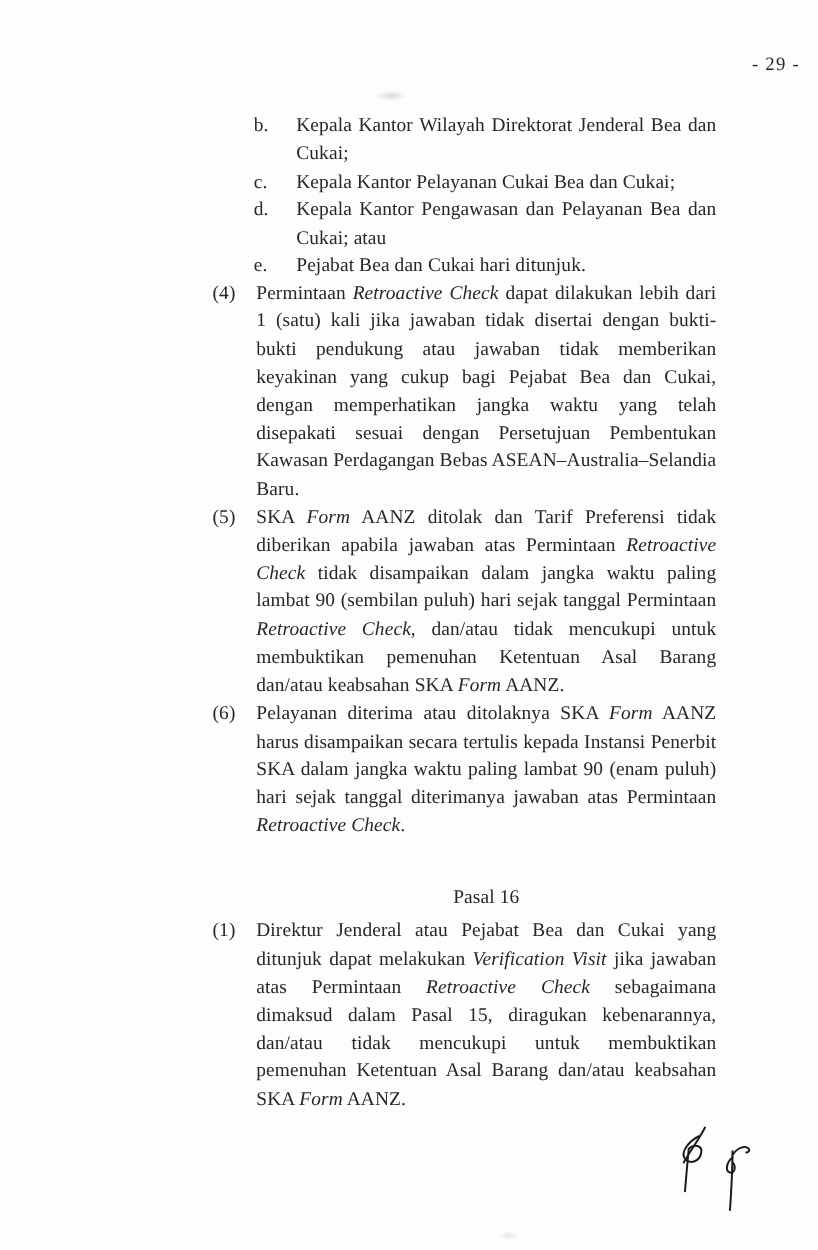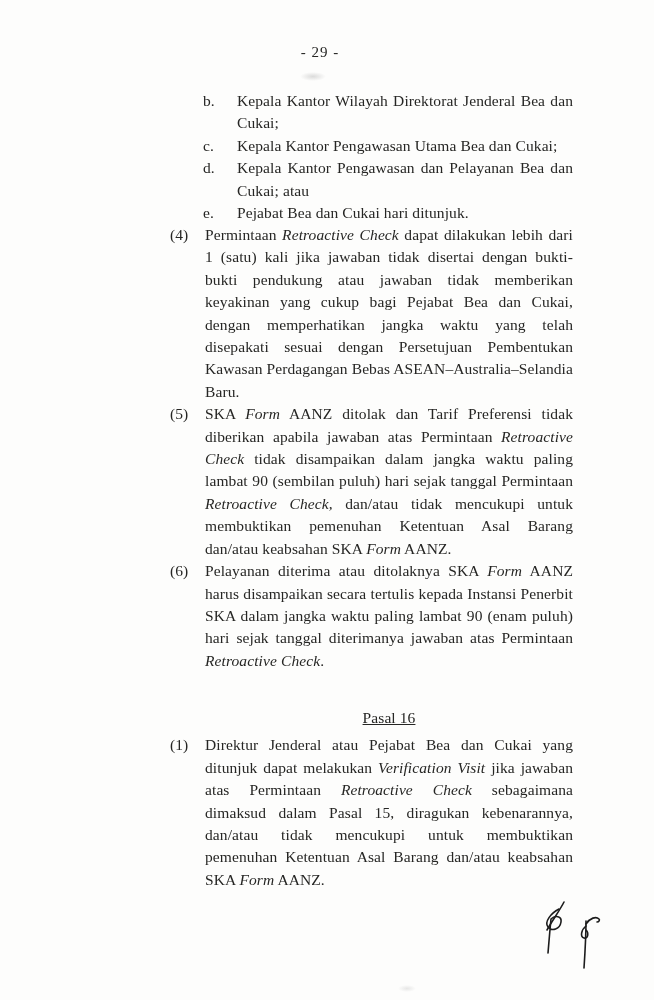--- a/index.html
+++ b/index.html
@@ -6,21 +6,21 @@
   .page {
     position:relative;
     width:654px; height:1000px;
     background:#fdfdfc;
     font-family:"Liberation Serif", "DejaVu Serif", serif;
     color:#262624;
     overflow:hidden;
   }
   .page-number {
     position:absolute; top:44px; left:0; right:14px;
-    text-align:center;
+    text-align:right;
     font-size:15px; letter-spacing:1px;
   }
   .smudge {
     position:absolute; top:72px; left:300px; width:26px; height:9px;
     background:radial-gradient(ellipse at center, rgba(130,130,130,0.28), rgba(130,130,130,0) 70%);
   }
   .smudge2 {
     position:absolute; top:985px; left:398px; width:18px; height:7px;
     background:radial-gradient(ellipse at center, rgba(150,150,150,0.22), rgba(150,150,150,0) 70%);
   }
@@ -37,21 +37,20 @@
     font-size:15.5px; line-height:22.4px; letter-spacing:0.1px;
   }
   .li { display:flex; align-items:flex-start; }
   .lab { flex:0 0 35px; }
   .letters .lab { flex:0 0 34px; }
   .txt { flex:1 1 auto; text-align:justify; }
   .it { font-style:italic;margin-top:36px; }
   .heading {
     margin:7px 0 5px 35px; width:368px;
     text-align:center;
-    text-decoration:underline;
   }
   .paraf {
     position:absolute; left:535px; top:893px;
   }
   .paraf path {
     fill:none; stroke:#1c1c1c; stroke-width:1.6;
     stroke-linecap:round; stroke-linejoin:round;
   }
 </style>
 </head>
@@ -62,21 +61,21 @@
   <div class="page-number">- 29 -</div>
   <div class="smudge"></div>
 
   <div class="letters">
     <div class="li">
       <span class="lab">b.</span>
       <span class="txt"><span>Kepala Kantor Wilayah Direktorat Jenderal Bea dan Cukai;</span></span>
     </div>
     <div class="li">
       <span class="lab">c.</span>
-      <span class="txt"><span>Kepala Kantor Pengawasan Utama Bea dan Cukai;</span></span>
+      <span class="txt"><span>Kepala Kantor Pelayanan Cukai Bea dan Cukai;</span></span>
     </div>
     <div class="li">
       <span class="lab">d.</span>
       <span class="txt"><span>Kepala Kantor Pengawasan dan Pelayanan Bea dan Cukai; atau</span></span>
     </div>
     <div class="li">
       <span class="lab">e.</span>
       <span class="txt"><span>Pejabat Bea dan Cukai hari ditunjuk.</span></span>
     </div>
   </div>

